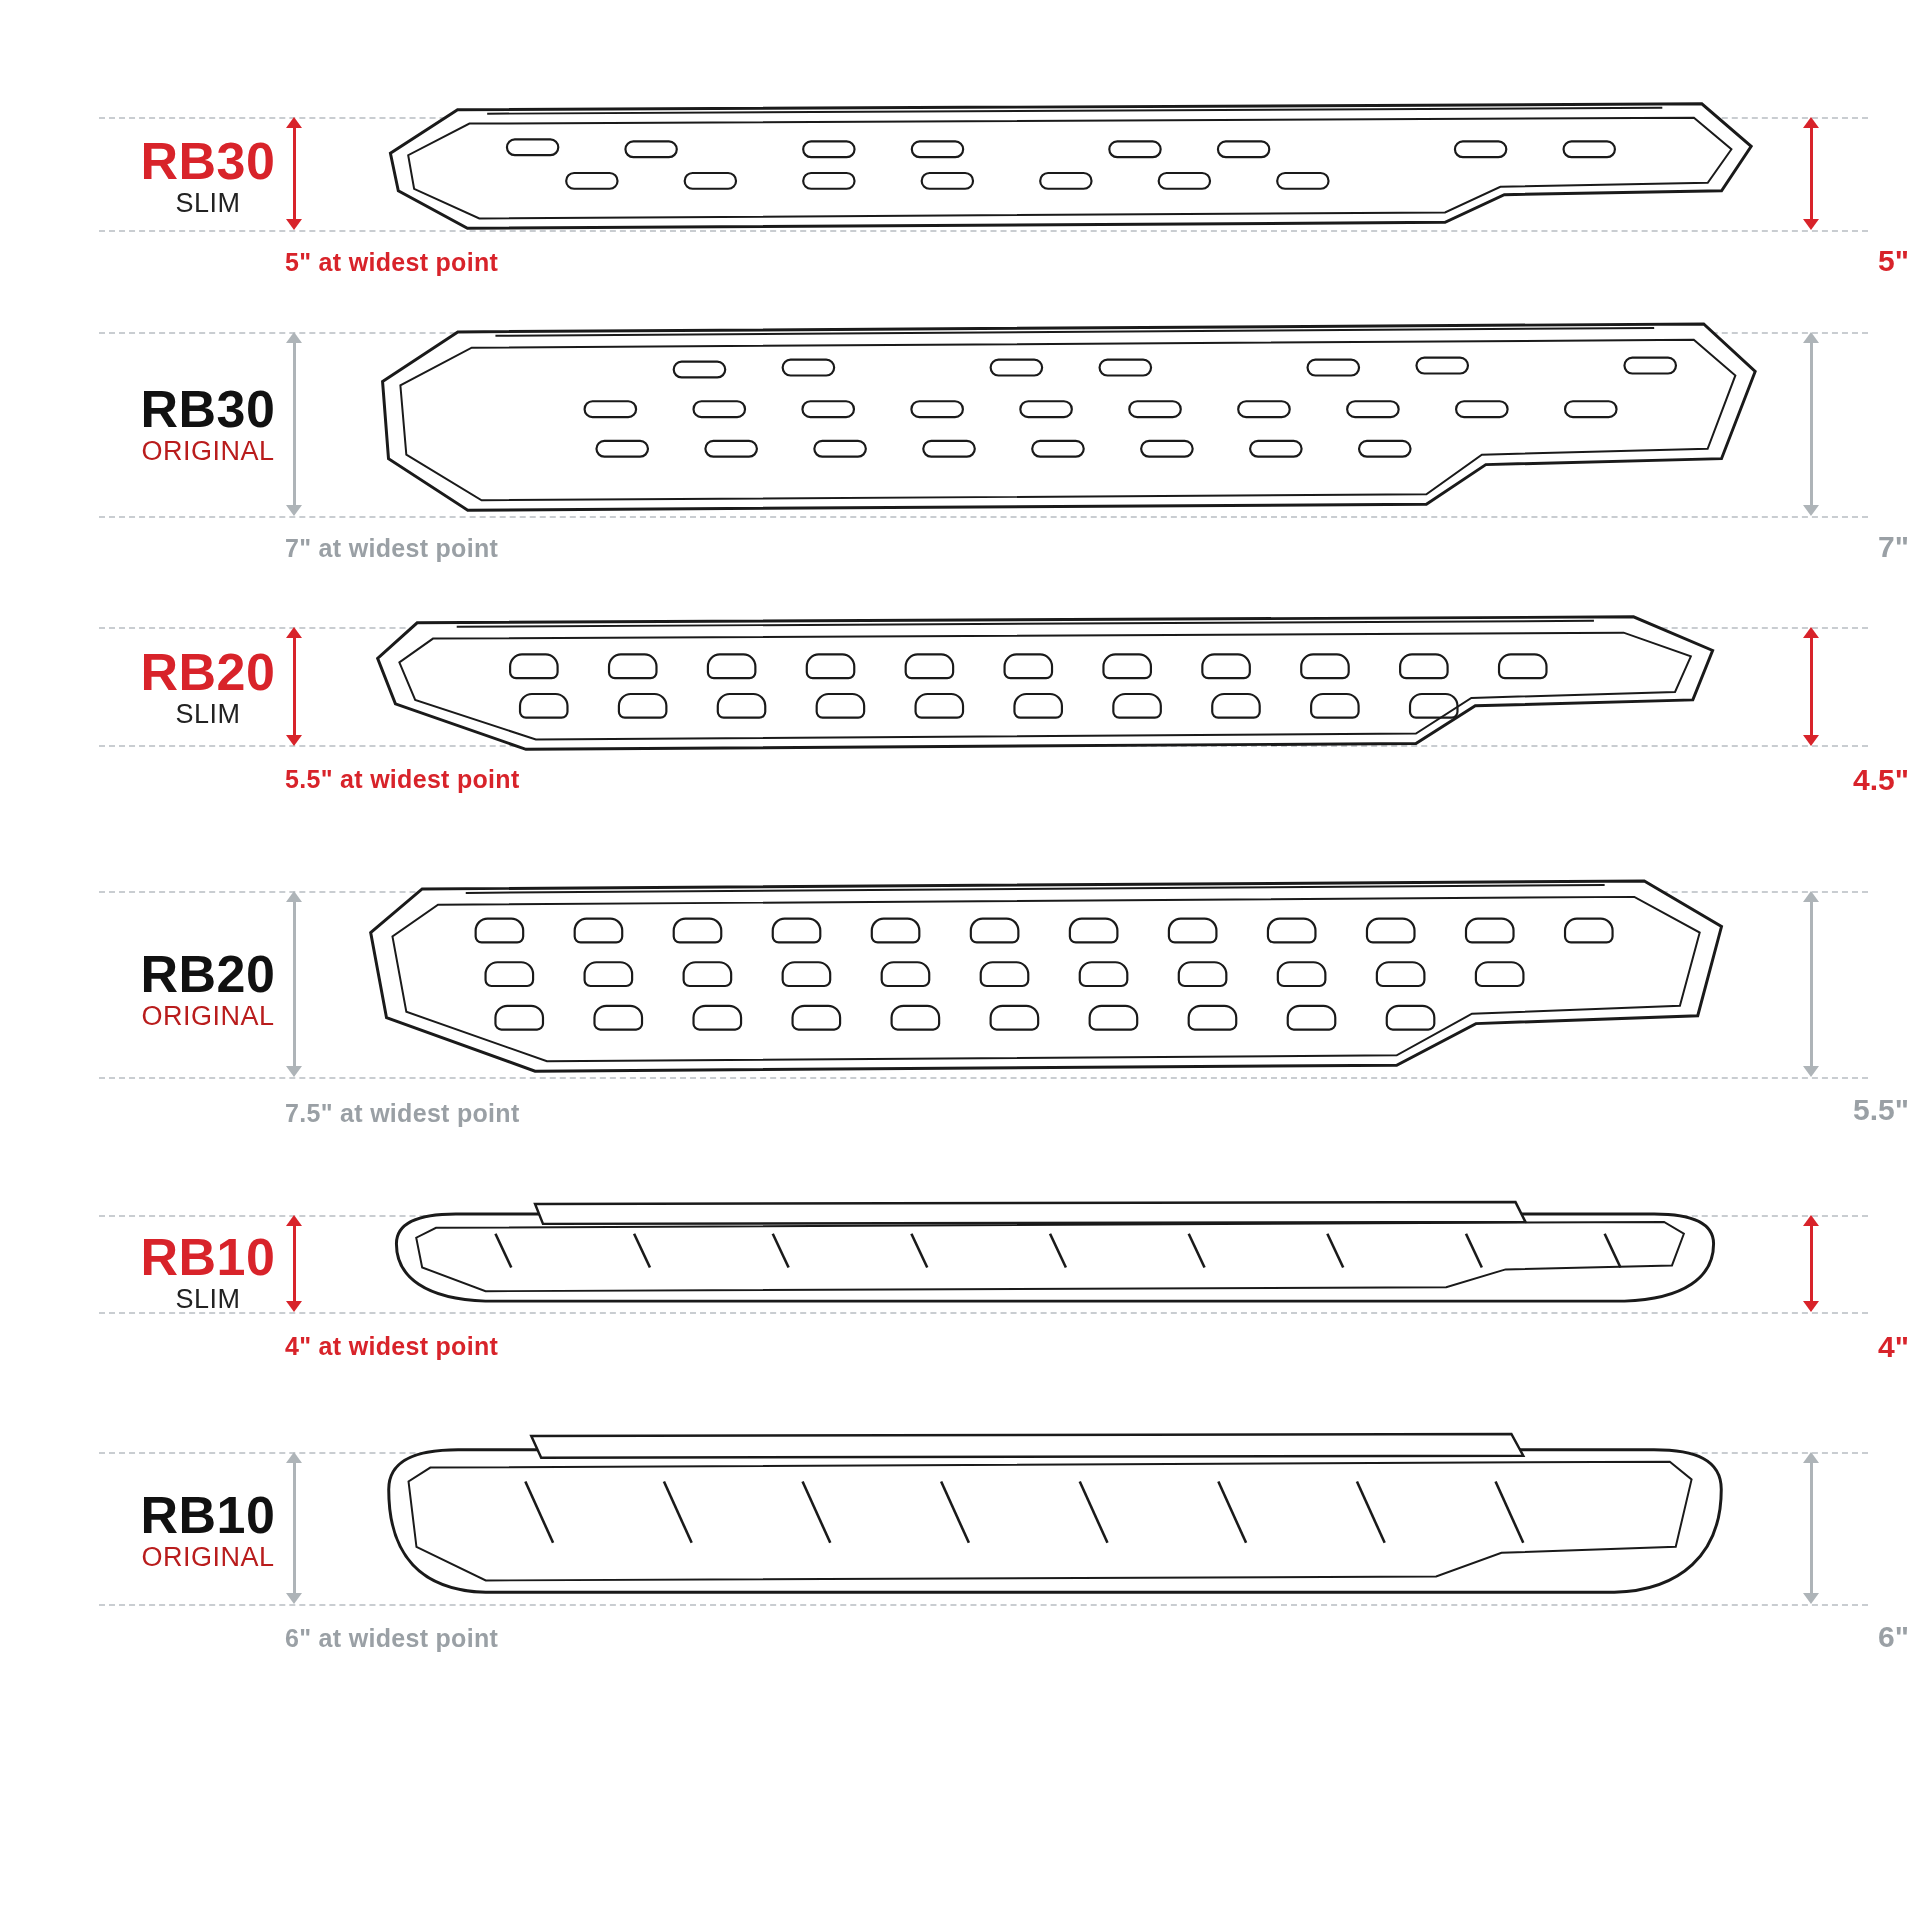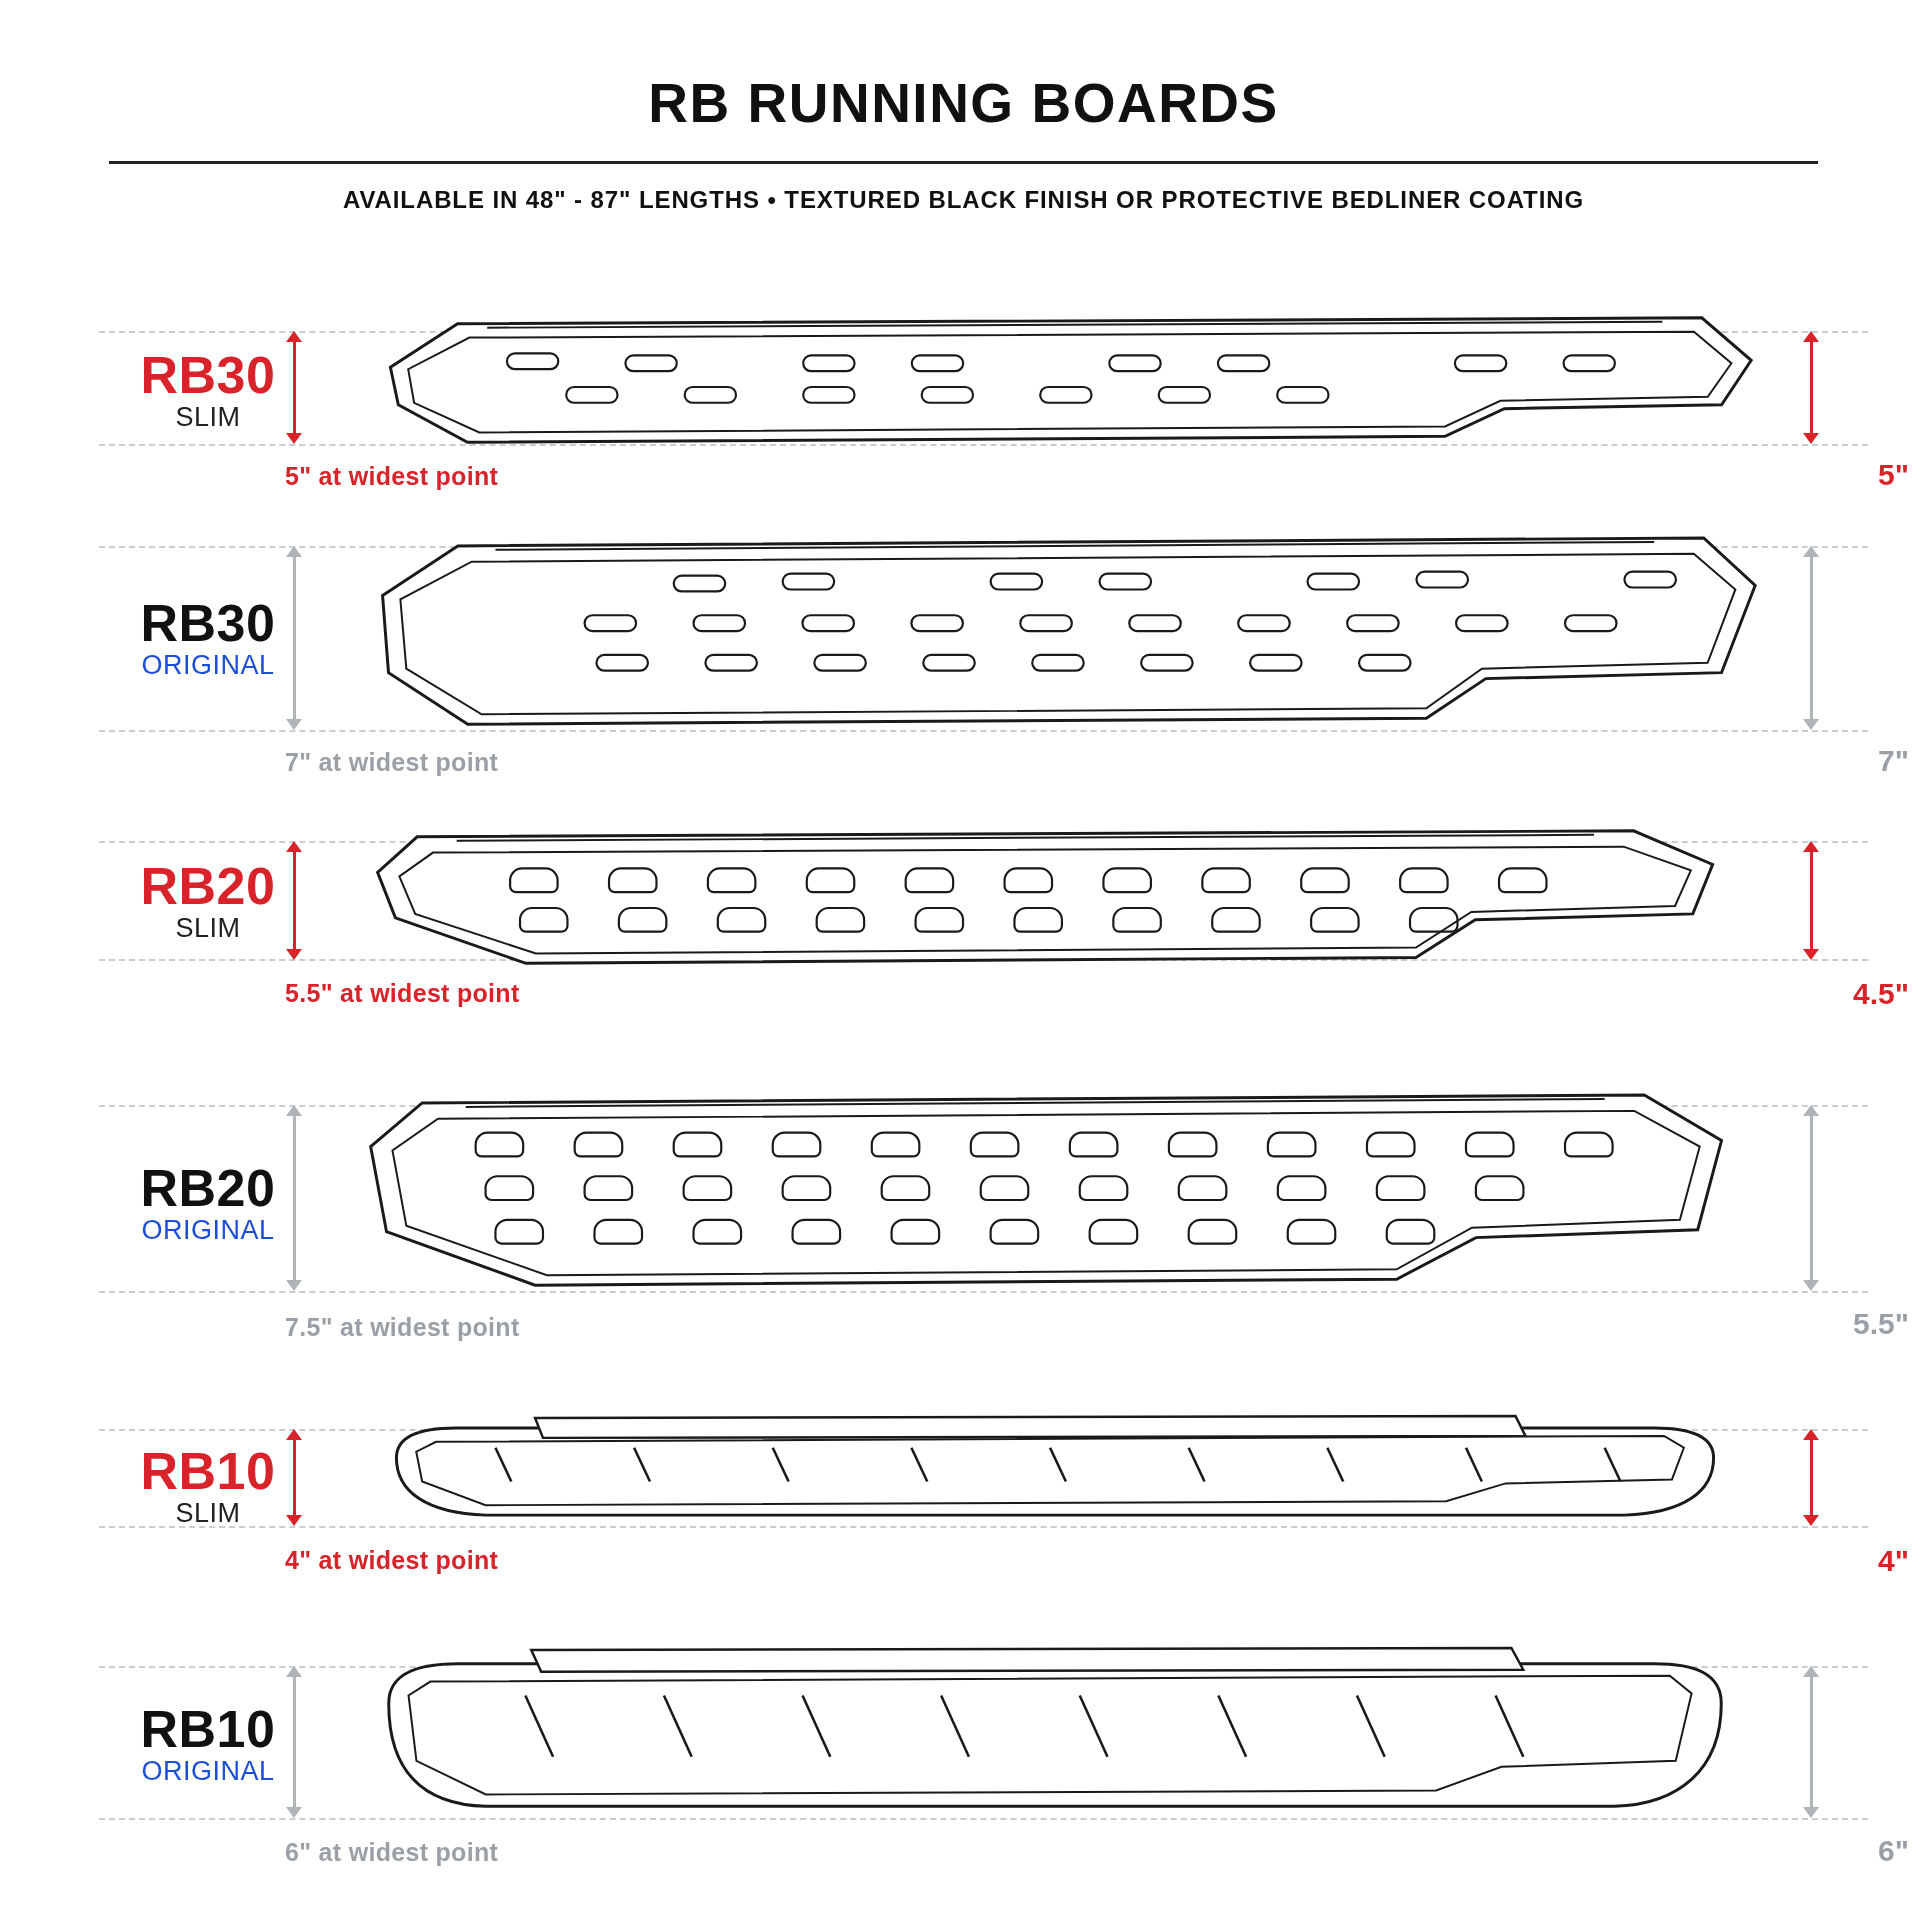--- a/index.html
+++ b/index.html
@@ -76,21 +76,21 @@
   .model-name {
     font-size: 52px;
     font-weight: bold;
     line-height: 1.0;
     letter-spacing: 0.5px;
   }
   .model-variant {
     font-size: 27px;
     line-height: 1.25;
     letter-spacing: 0.5px;
-    color: #1d4ed8;
+    color: #b91c1c;
   }
   .model-label.red .model-name { color: #d8232a; }
   .model-label.red .model-variant { color: #222; }
   .model-label.dark .model-name { color: #111; }
 
   
   .arrow {
     position: absolute;
     width: 2px;
   }
@@ -145,25 +145,20 @@
   .board {
     position: absolute;
   }
   .board svg { display: block; }
 </style>
 </head>
 <body>
 
 <div class="page">
 
-  <div class="header">
-    <h1 class="title">RB RUNNING BOARDS</h1>
-    <div class="rule"></div>
-    <div class="subtitle">AVAILABLE IN 48" - 87" LENGTHS   •   TEXTURED BLACK FINISH OR PROTECTIVE BEDLINER COATING</div>
-  </div>
 
   <div class="rows">
 
     <div class="row" style="height:248px;">
       <div class="row-inner">
         <div class="guide" style="top:73px;"></div>
         <div class="guide" style="top:186px;"></div>
 
         <div class="model-label red" style="top:91px;">
           <div class="model-name">RB30</div>

